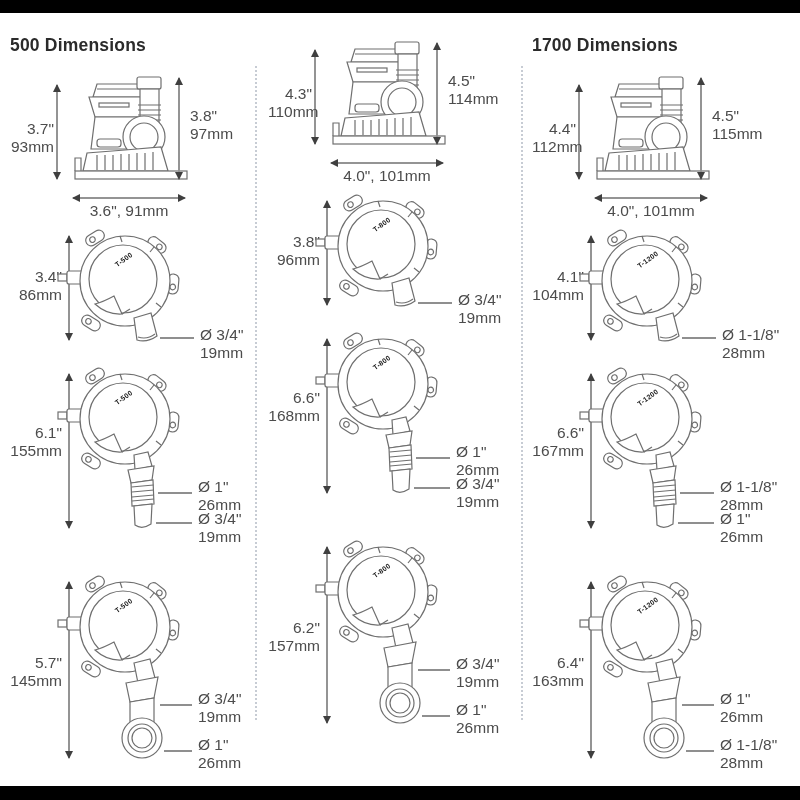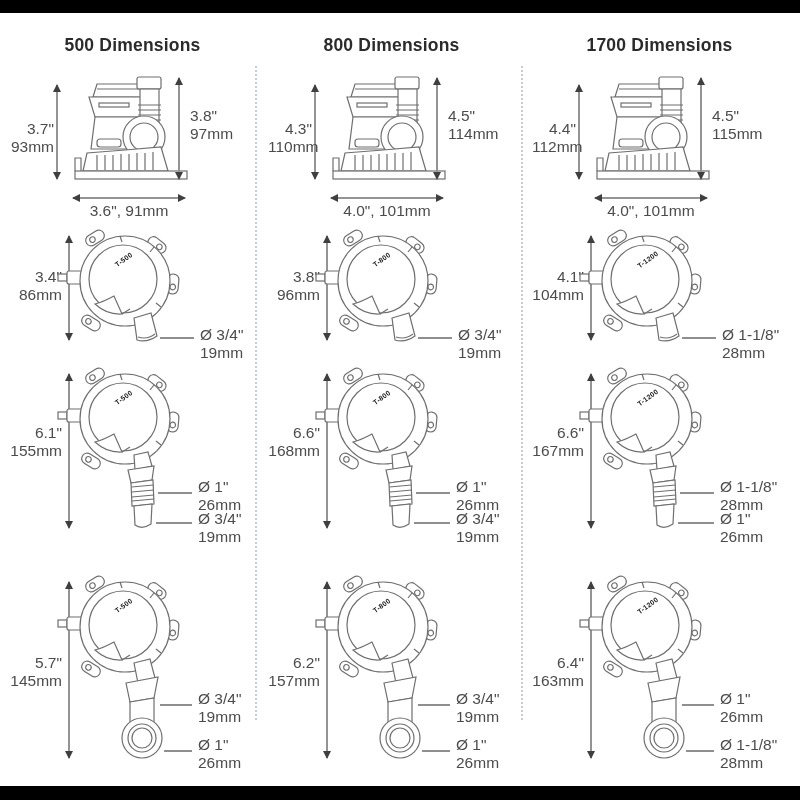--- a/index.html
+++ b/index.html
@@ -9,21 +9,21 @@
   .bar-top { top:0; height:13px; }
   .bar-bottom { top:786px; height:14px; }
   .sep { position:absolute; top:66px; height:654px; width:0; border-left:2px dotted #c7ccd4; }
   .sep-1 { left:255px; }
   .sep-2 { left:521px; }
 
   .col { position:absolute; top:30px; }
   .col-1 { left:10px;  width:245px; }
   .col-2 { left:268px; width:247px; }
   .col-3 { left:532px; width:255px; }
-  .col-title { height:35px; text-align:center; font-size:17.5px; font-weight:bold;
+  .col-title { height:35px; font-size:17.5px; font-weight:bold;
                color:#2b2b2b; letter-spacing:0.2px; line-height:30px; }
 
   .cell { position:relative; }
   .c-r1 { height:155px; }
   .c-r2 { height:138px; }
   .c-r3 { height:204px; }
   .c-r4 { height:225px; }
 
   .art { position:absolute; }
 
@@ -256,21 +256,20 @@
       </div>
       <div class="leader r4-leader2"></div>
       <div class="dim r4-lab-r2">
         <span>Ø 1"</span>
         <span>26mm</span>
       </div>
     </div>
   </div>
 
   <div class="col col-2">
-    <div class="col-title">800 Dimensions</div>
 
     <div class="cell c-r1">
       <div class="va r1-va-l"></div>
       <div class="dim r1-lab-l ta-r">
         <span>4.3"</span>
         <span>110mm</span>
       </div>
       <svg class="art r1-art" viewBox="0 0 130 115">
           <use href="#g-side" xlink:href="#g-side"></use>
         </svg>

